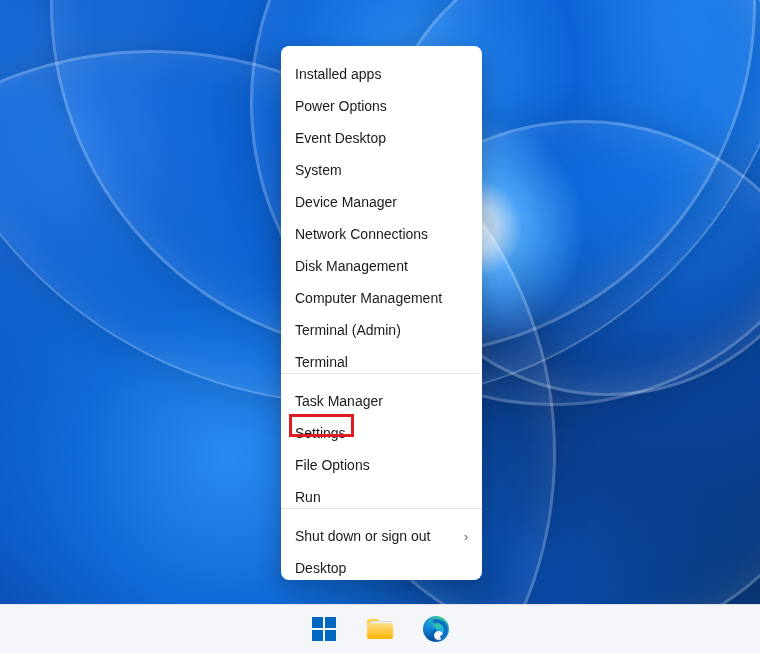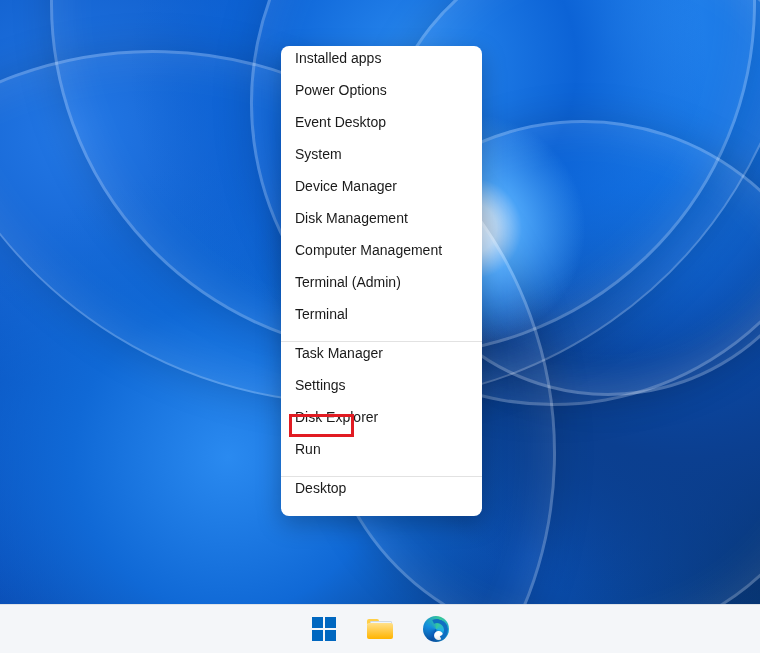--- a/index.html
+++ b/index.html
@@ -53,21 +53,21 @@
     top: 46px;
     width: 201px;
     background: #ffffff;
     border-radius: 8px;
     box-shadow: 0 8px 24px rgba(0,0,0,0.25);
     padding: 4px 0;
     box-sizing: border-box;
   }
   .menu-item {
     display: flex;
-    align-items: flex-start;
+    align-items: flex-end;
     justify-content: space-between;
     height: 32px;
     padding: 0 14px;
     cursor: default;
     white-space: nowrap;
   }
   .menu-sep {
     height: 1px;
     background: #e2e2e2;
     margin: 3px 0;
@@ -185,45 +185,52 @@
     <div class="menu-item">
       <span>Event Desktop</span>
     </div>
     <div class="menu-item">
       <span>System</span>
     </div>
     <div class="menu-item">
       <span>Device Manager</span>
     </div>
     <div class="menu-item">
+      <span>Network Connections</span>
+    </div>
+    <div class="menu-item">
       <span>Disk Management</span>
     </div>
     <div class="menu-item">
       <span>Computer Management</span>
     </div>
     <div class="menu-item">
       <span>Terminal (Admin)</span>
     </div>
     <div class="menu-item">
       <span>Terminal</span>
     </div>
     <div class="menu-sep"></div>
     <div class="menu-item">
       <span>Task Manager</span>
     </div>
     <div class="menu-item">
       <span>Settings</span>
     </div>
     <div class="menu-item">
-      <span>Disk Explorer</span>
+      <span>File Options</span>
     </div>
     <div class="menu-item">
       <span>Run</span>
     </div>
     <div class="menu-sep"></div>
+    <div class="menu-item">
+      <span>Shut down or sign out</span>
+      <span class="submenu-arrow">›</span>
+    </div>
     <div class="menu-item">
       <span>Desktop</span>
     </div>
     <div class="highlight-box" style="border-color: rgb(225, 27, 34); left: 8px; top: 368px; width: 65px; height: 23px;"></div>
   </div>
 
 <div class="taskbar">
   <div class="tb-btn" title="Start">
     <span class="start-icon">
       <div></div>

